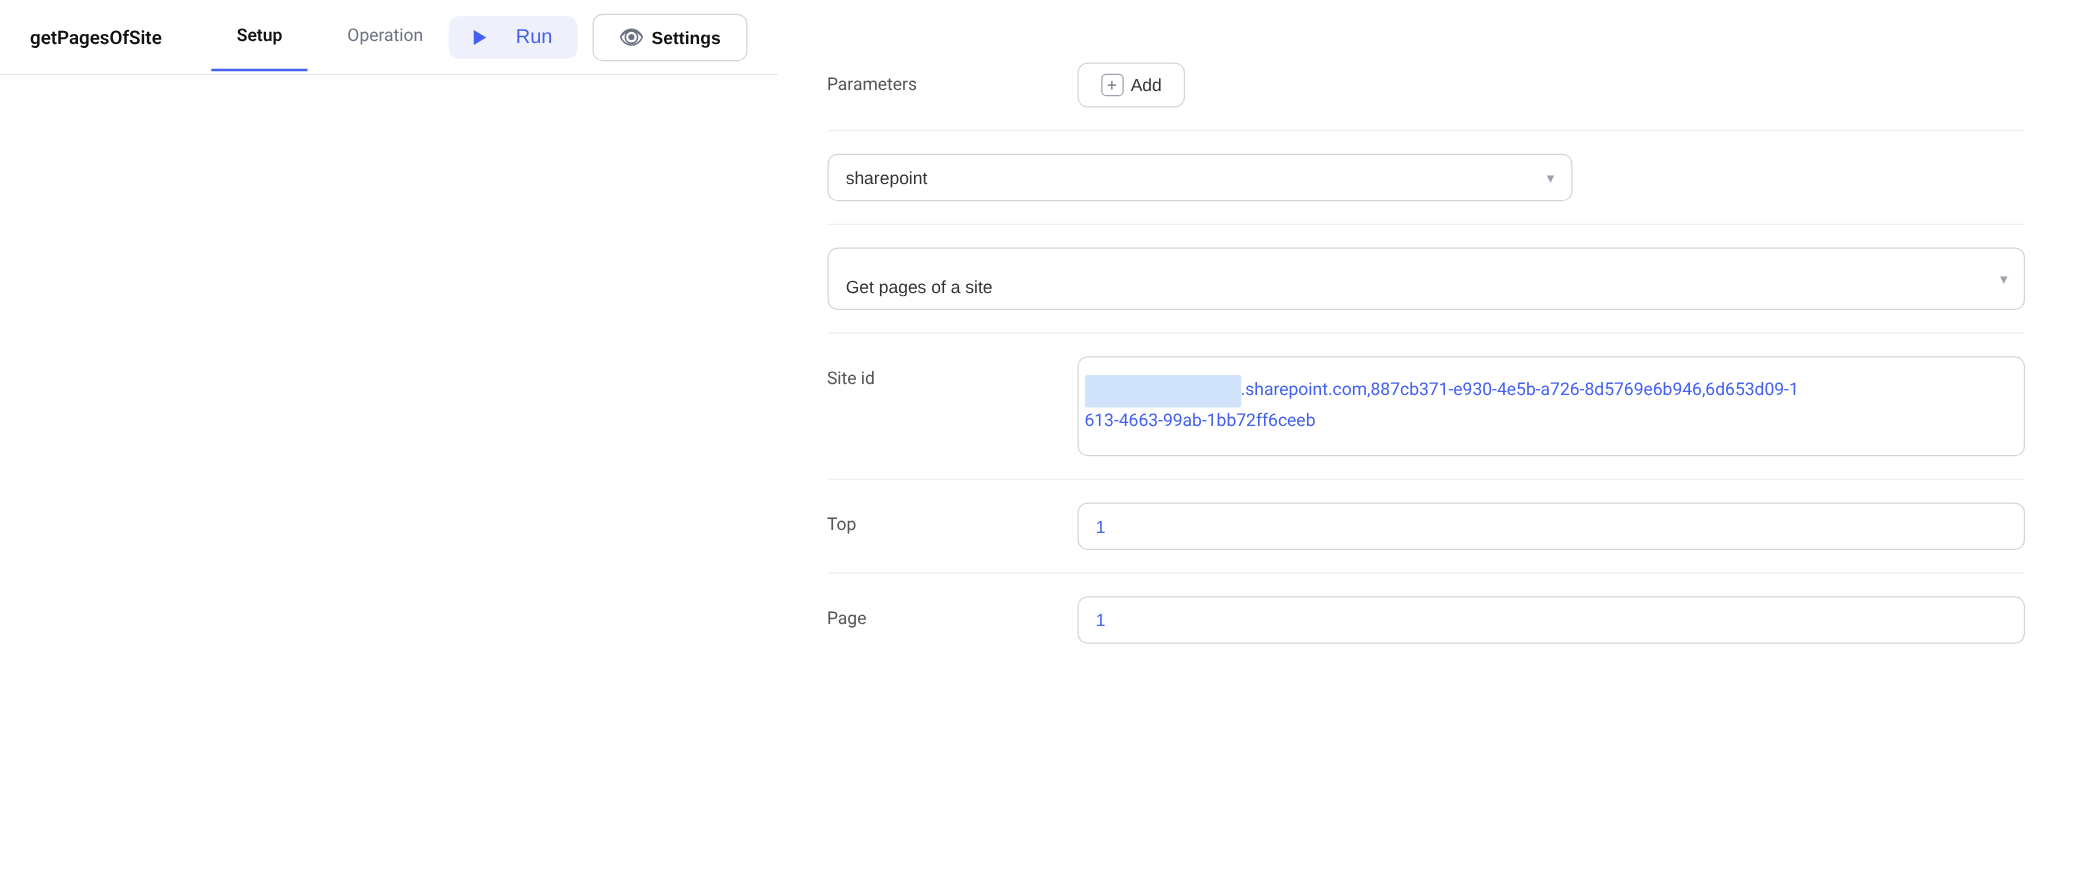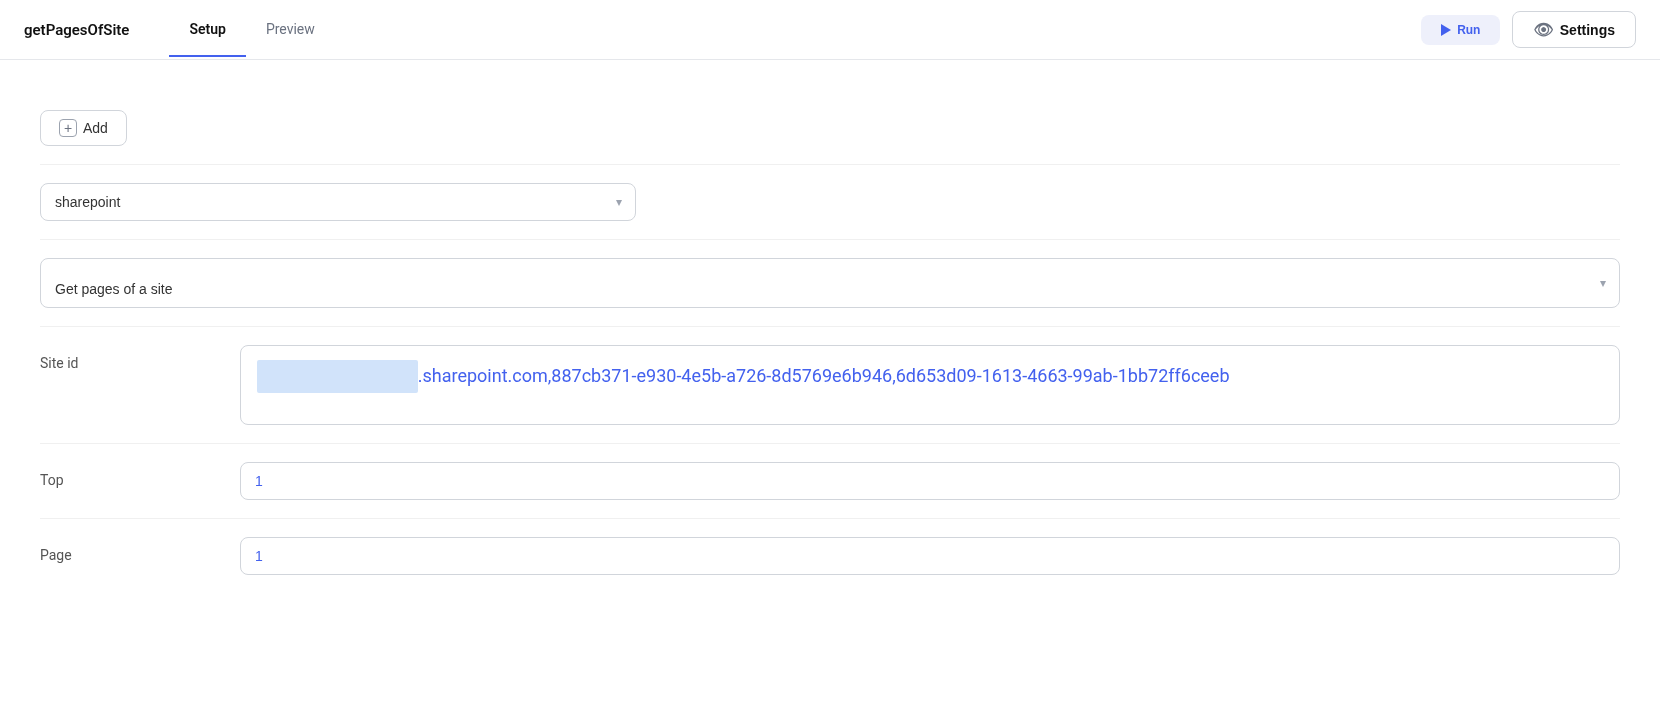--- a/index.html
+++ b/index.html
@@ -8,21 +8,21 @@
       background: #f8f8fa;
       color: #333;
       font-size: 14px;
     }
 
     .app-container {
       background: #fff;
       min-height: 704px;
       width: 1660px;
       display: flex;
-      flex-direction: column;
+      flex-direction: row;
     }
 
     
     .header {
       display: flex;
       align-items: center;
       padding: 0 24px;
       border-bottom: 1px solid #e5e7eb;
       height: 60px;
       background: #fff;
@@ -32,21 +32,21 @@
       font-size: 15px;
       font-weight: 600;
       color: #111;
       margin-right: 40px;
       white-space: nowrap;
     }
 
     .tabs {
       display: flex;
       align-items: center;
-      gap: 0;
+      gap: 12px;
       flex: 1;
     }
 
     .tab {
       padding: 18px 20px;
       cursor: pointer;
       font-size: 14px;
       color: #6b7280;
       position: relative;
       border-bottom: 2px solid transparent;
@@ -62,28 +62,28 @@
     .header-actions {
       display: flex;
       align-items: center;
       gap: 12px;
       margin-left: auto;
     }
 
     .btn-run {
       display: flex;
       align-items: center;
-      gap: 6px;
+      gap: 24px;
       background: #eef0fb;
       color: #4361ee;
       border: none;
       border-radius: 8px;
       padding: 8px 20px;
-      font-size: 12px;
-      font-weight: 700;
+      font-size: 16px;
+      font-weight: 400;
       cursor: pointer;
     }
 
     .btn-run .play-icon {
       width: 0;
       height: 0;
       border-top: 6px solid transparent;
       border-bottom: 6px solid transparent;
       border-left: 10px solid #4361ee;
       display: inline-block;
@@ -207,22 +207,22 @@
       color: #333;
       cursor: pointer;
     }
 
     
     .site-id-field {
       width: 100%;
       background: #fff;
       border: 1.5px solid #d1d5db;
       border-radius: 8px;
-      padding: 14px 16px;
-      font-size: 18px;
+      padding: 14px 5px;
+      font-size: 14px;
       color: #333;
       line-height: 1.6;
       min-height: 80px;
     }
 
     .site-id-content {
       display: flex;
       flex-wrap: wrap;
       align-items: center;
       gap: 0;
@@ -263,39 +263,40 @@
 <div class="app-container">
 
   <div class="header">
     <span class="app-title">getPagesOfSite</span>
 
     <div class="tabs">
       <div class="tab active">
         <span>Setup</span>
       </div>
       <div class="tab">
-        <span>Preview</span>
+        <span>Operation</span>
       </div>
     </div>
 
     <div class="header-actions">
       <button class="btn-run">
         <span class="play-icon"></span>
         <span>Run</span>
       </button>
       <button class="btn-preview">
         <span class="eye-icon">👁</span>
         <span>Settings</span>
       </button>
     </div>
   </div>
 
   <div class="main-content">
 
     <div class="form-row">
+      <div class="form-label">Parameters</div>
       <div class="form-field">
         <button class="btn-add">
           <div class="plus-icon">+</div>
           <span>Add</span>
         </button>
       </div>
     </div>
 
     <hr class="divider">
 

